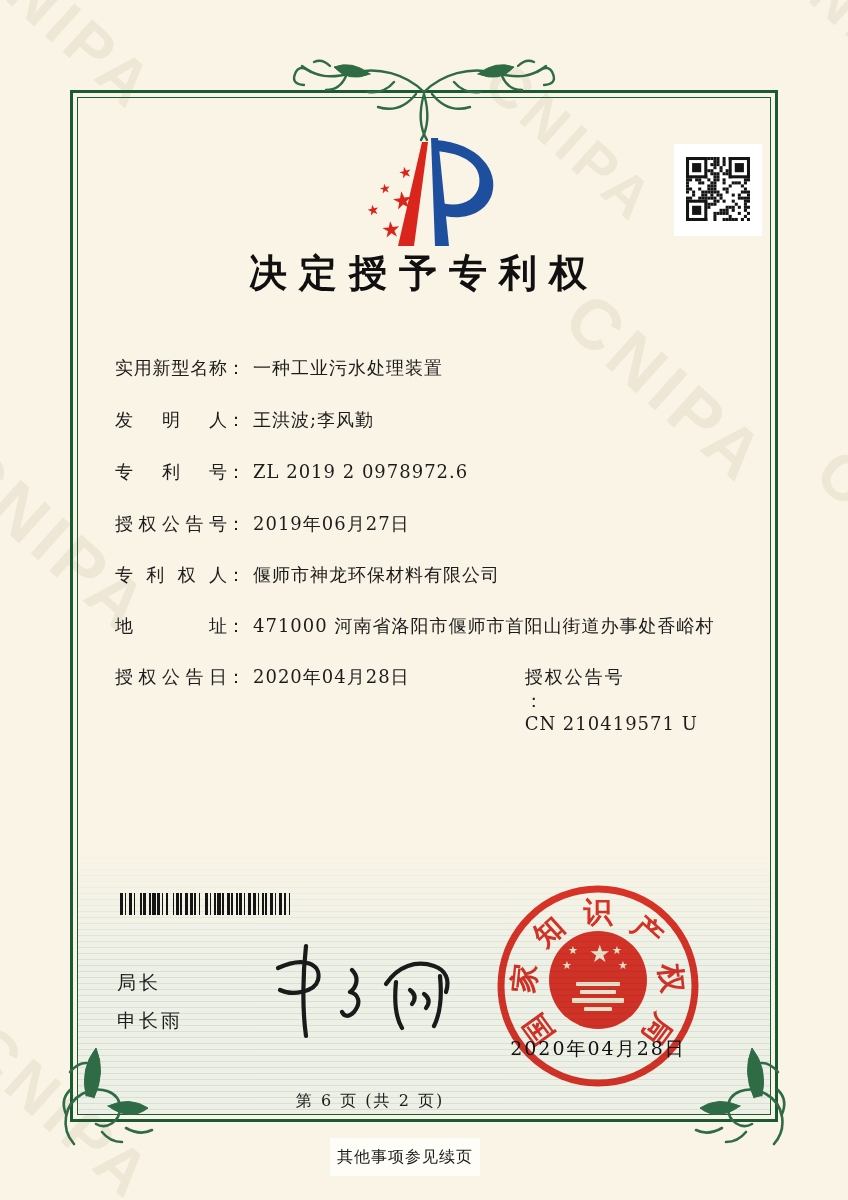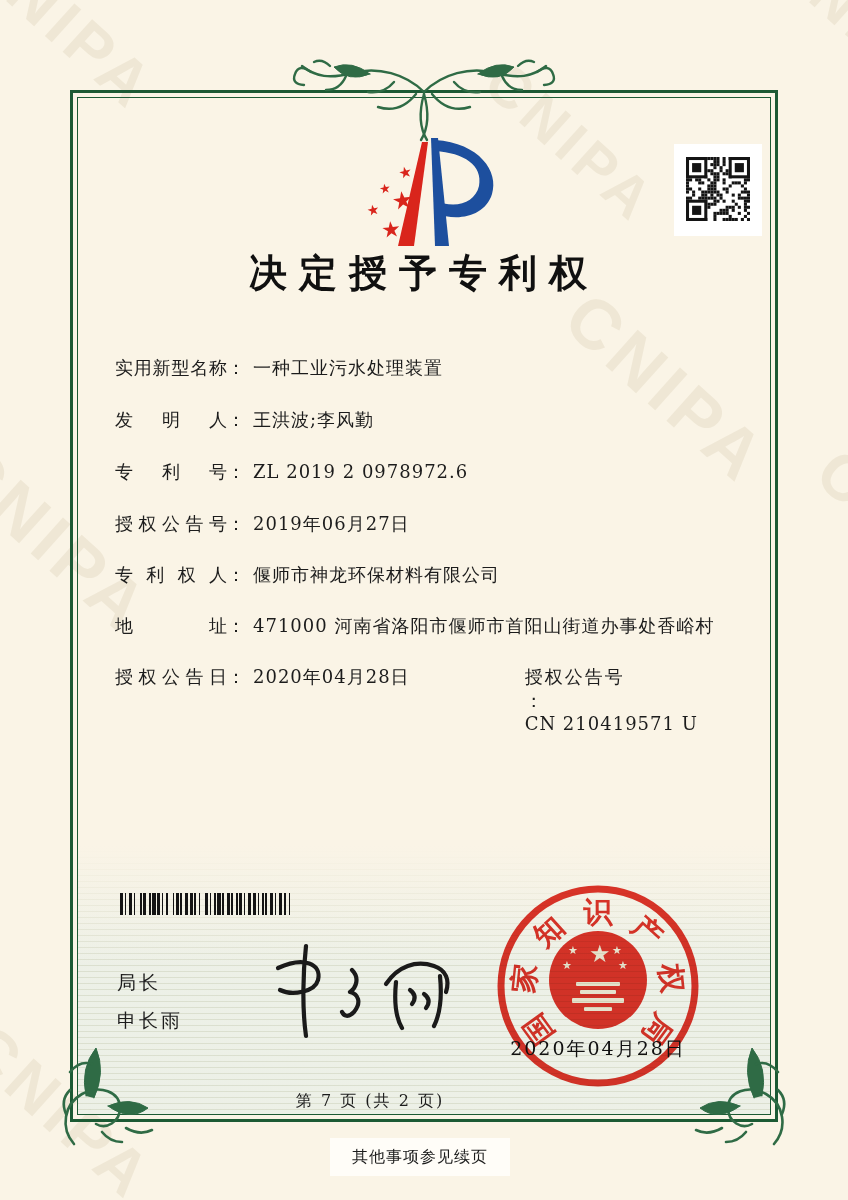--- a/index.html
+++ b/index.html
@@ -40,21 +40,21 @@
   .barcode{left:120px;top:893px;width:225px;height:22px;overflow:hidden;white-space:nowrap;font-size:0;}
   .barcode i{display:inline-block;height:22px;background:#141414;}
   .barcode b{display:inline-block;height:22px;background:transparent;}
   .signer-title{left:117px;top:970px;font-size:19px;letter-spacing:3px;z-index:4;}
   .signer-name{left:117px;top:1008px;font-size:19px;letter-spacing:3px;z-index:4;}
   .sig{left:248px;top:932px;z-index:4;}
   .seal{left:492px;top:880px;width:212px;height:212px;z-index:5;opacity:.92;mix-blend-mode:multiply;}
   .seal-date{left:498px;top:1036px;width:200px;text-align:center;font-size:19px;
              letter-spacing:2px;color:#101010;z-index:6;}
   .page-no{left:170px;top:1091px;width:400px;text-align:center;font-size:16px;letter-spacing:2px;z-index:4;}
-  .note-box{left:330px;top:1138px;width:180px;height:38px;background:#fffdf8;z-index:4;
+  .note-box{left:330px;top:1138px;width:150px;height:38px;background:#fffdf8;z-index:4;
             display:flex;align-items:center;justify-content:center;font-size:16px;letter-spacing:1px;}
   .abs{position:absolute;}
 </style>
 </head>
 <body>
 
 <div class="page">
 
   <div class="wm" style="left:-50px;top:-15px;font-size:64px">CNIPA</div>
   <div class="wm" style="left:468px;top:108px;font-size:58px">CNIPA</div>
@@ -363,16 +363,16 @@
         <text x="106" y="42" text-anchor="middle" font-size="29" font-weight="bold" fill="#df2318" font-family="'DejaVu Serif',serif" transform="rotate(-84 106 106)">家</text>
         <text x="106" y="42" text-anchor="middle" font-size="29" font-weight="bold" fill="#df2318" font-family="'DejaVu Serif',serif" transform="rotate(-42 106 106)">知</text>
         <text x="106" y="42" text-anchor="middle" font-size="29" font-weight="bold" fill="#df2318" font-family="'DejaVu Serif',serif" transform="rotate(0 106 106)">识</text>
         <text x="106" y="42" text-anchor="middle" font-size="29" font-weight="bold" fill="#df2318" font-family="'DejaVu Serif',serif" transform="rotate(42 106 106)">产</text>
         <text x="106" y="42" text-anchor="middle" font-size="29" font-weight="bold" fill="#df2318" font-family="'DejaVu Serif',serif" transform="rotate(84 106 106)">权</text>
         <text x="106" y="42" text-anchor="middle" font-size="29" font-weight="bold" fill="#df2318" font-family="'DejaVu Serif',serif" transform="rotate(126 106 106)">局</text>
       </g>
   </svg>
   <div class="content seal-date abs">2020年04月28日</div>
 
-  <div class="content page-no abs">第 7 页 (共 2 页)</div>
+  <div class="content page-no abs">第 6 页 (共 2 页)</div>
   <div class="content note-box abs">其他事项参见续页</div>
 
 </div>
 
 </body></html>

